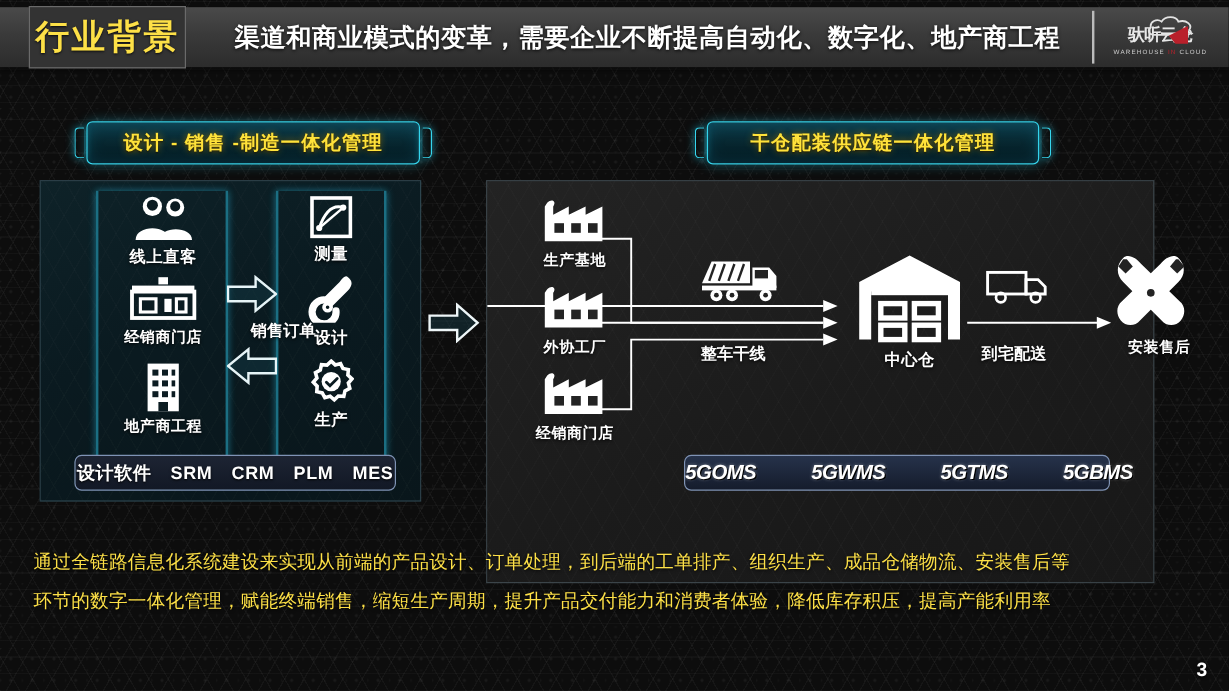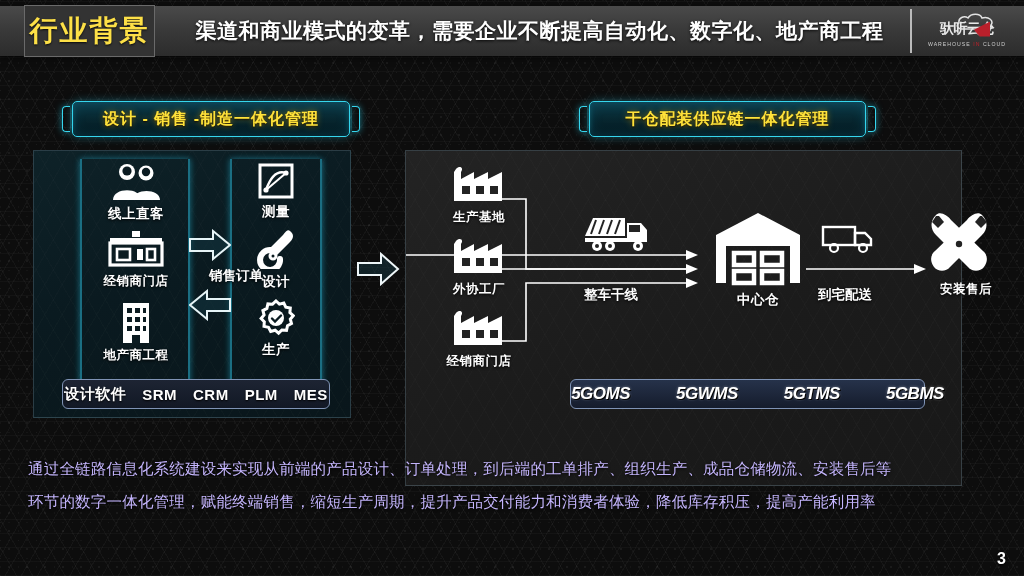--- a/index.html
+++ b/index.html
@@ -150,21 +150,21 @@
 
   
   .flow-lbl{
     position:absolute; color:#fff; font-size:13.5px; font-weight:bold;
     text-shadow:0 1px 3px #000; white-space:nowrap;
   }
 
   
   .footer{
     position:absolute; left:28px; top:452px; width:968px;
-    color:#c4b5fd; font-size:15.5px; line-height:33px; letter-spacing:.2px;
+    color:#fde047; font-size:15.5px; line-height:33px; letter-spacing:.2px;
     text-shadow:0 1px 3px #000;
   }
   .pagenum{
     position:absolute; right:18px; bottom:8px;
     color:#fff; font-size:16px; font-weight:bold; text-shadow:0 1px 3px #000;
   }
   svg{ display:block; }
 </style>
 </head>
 <body>

